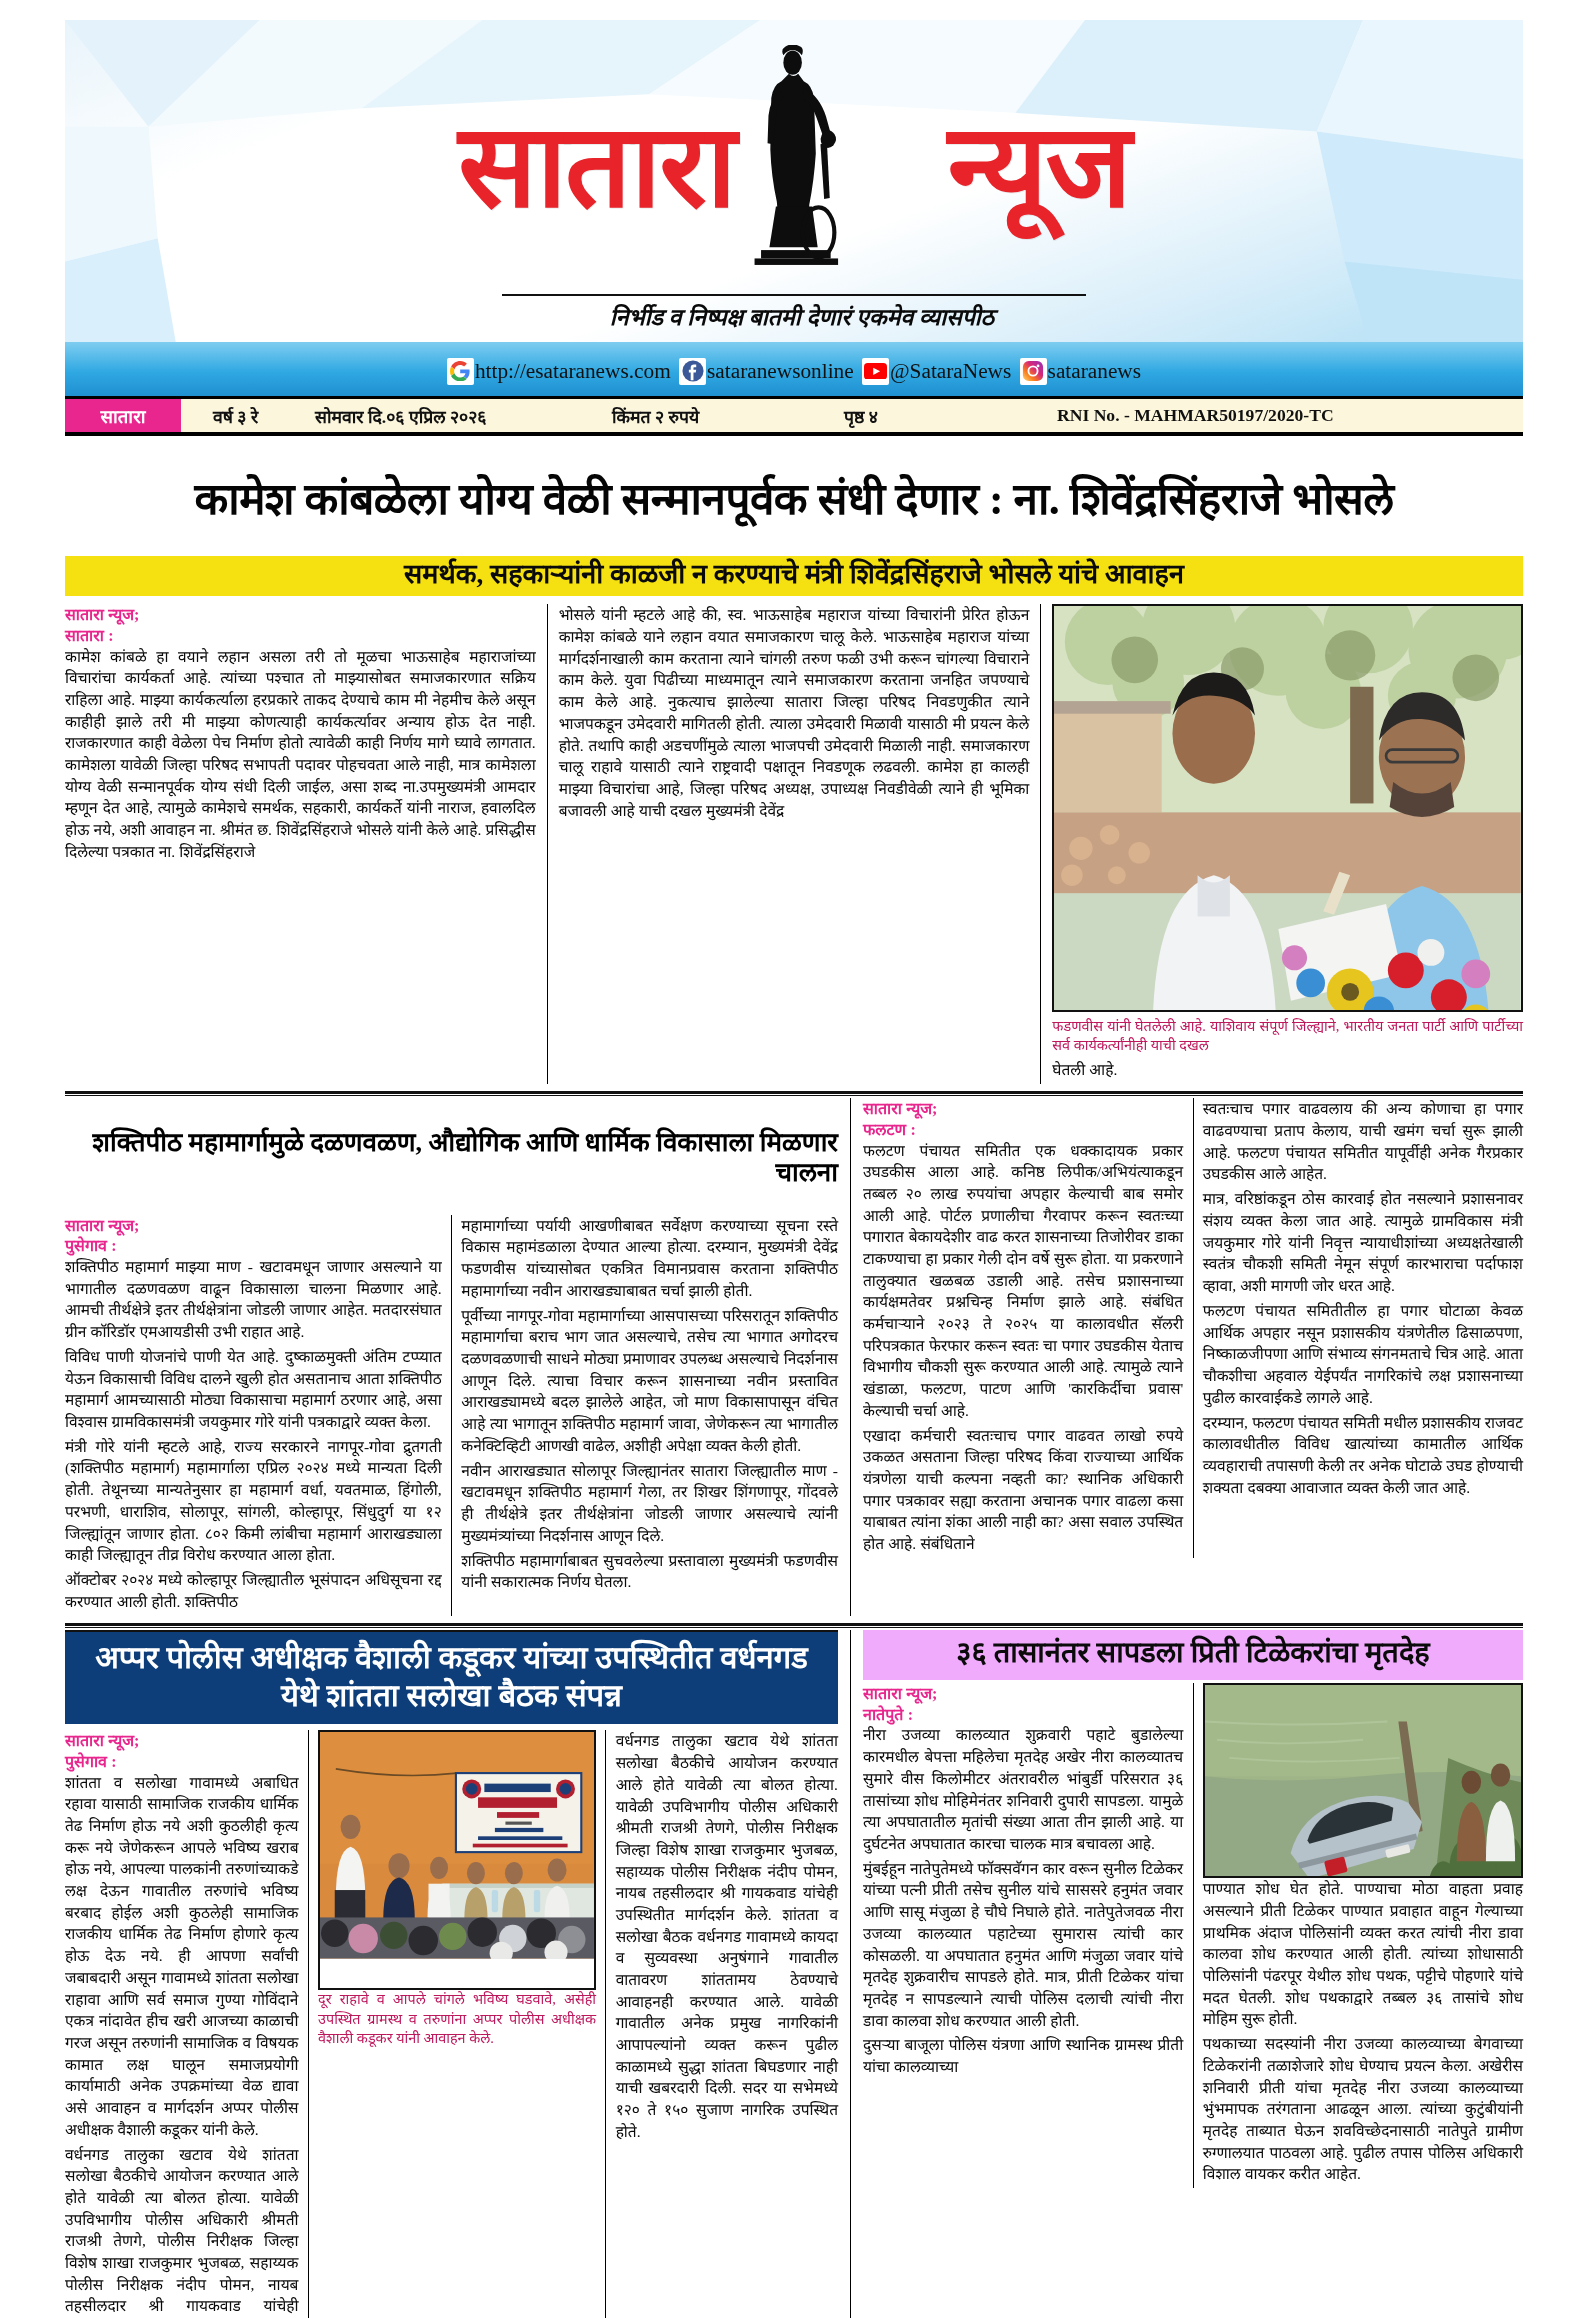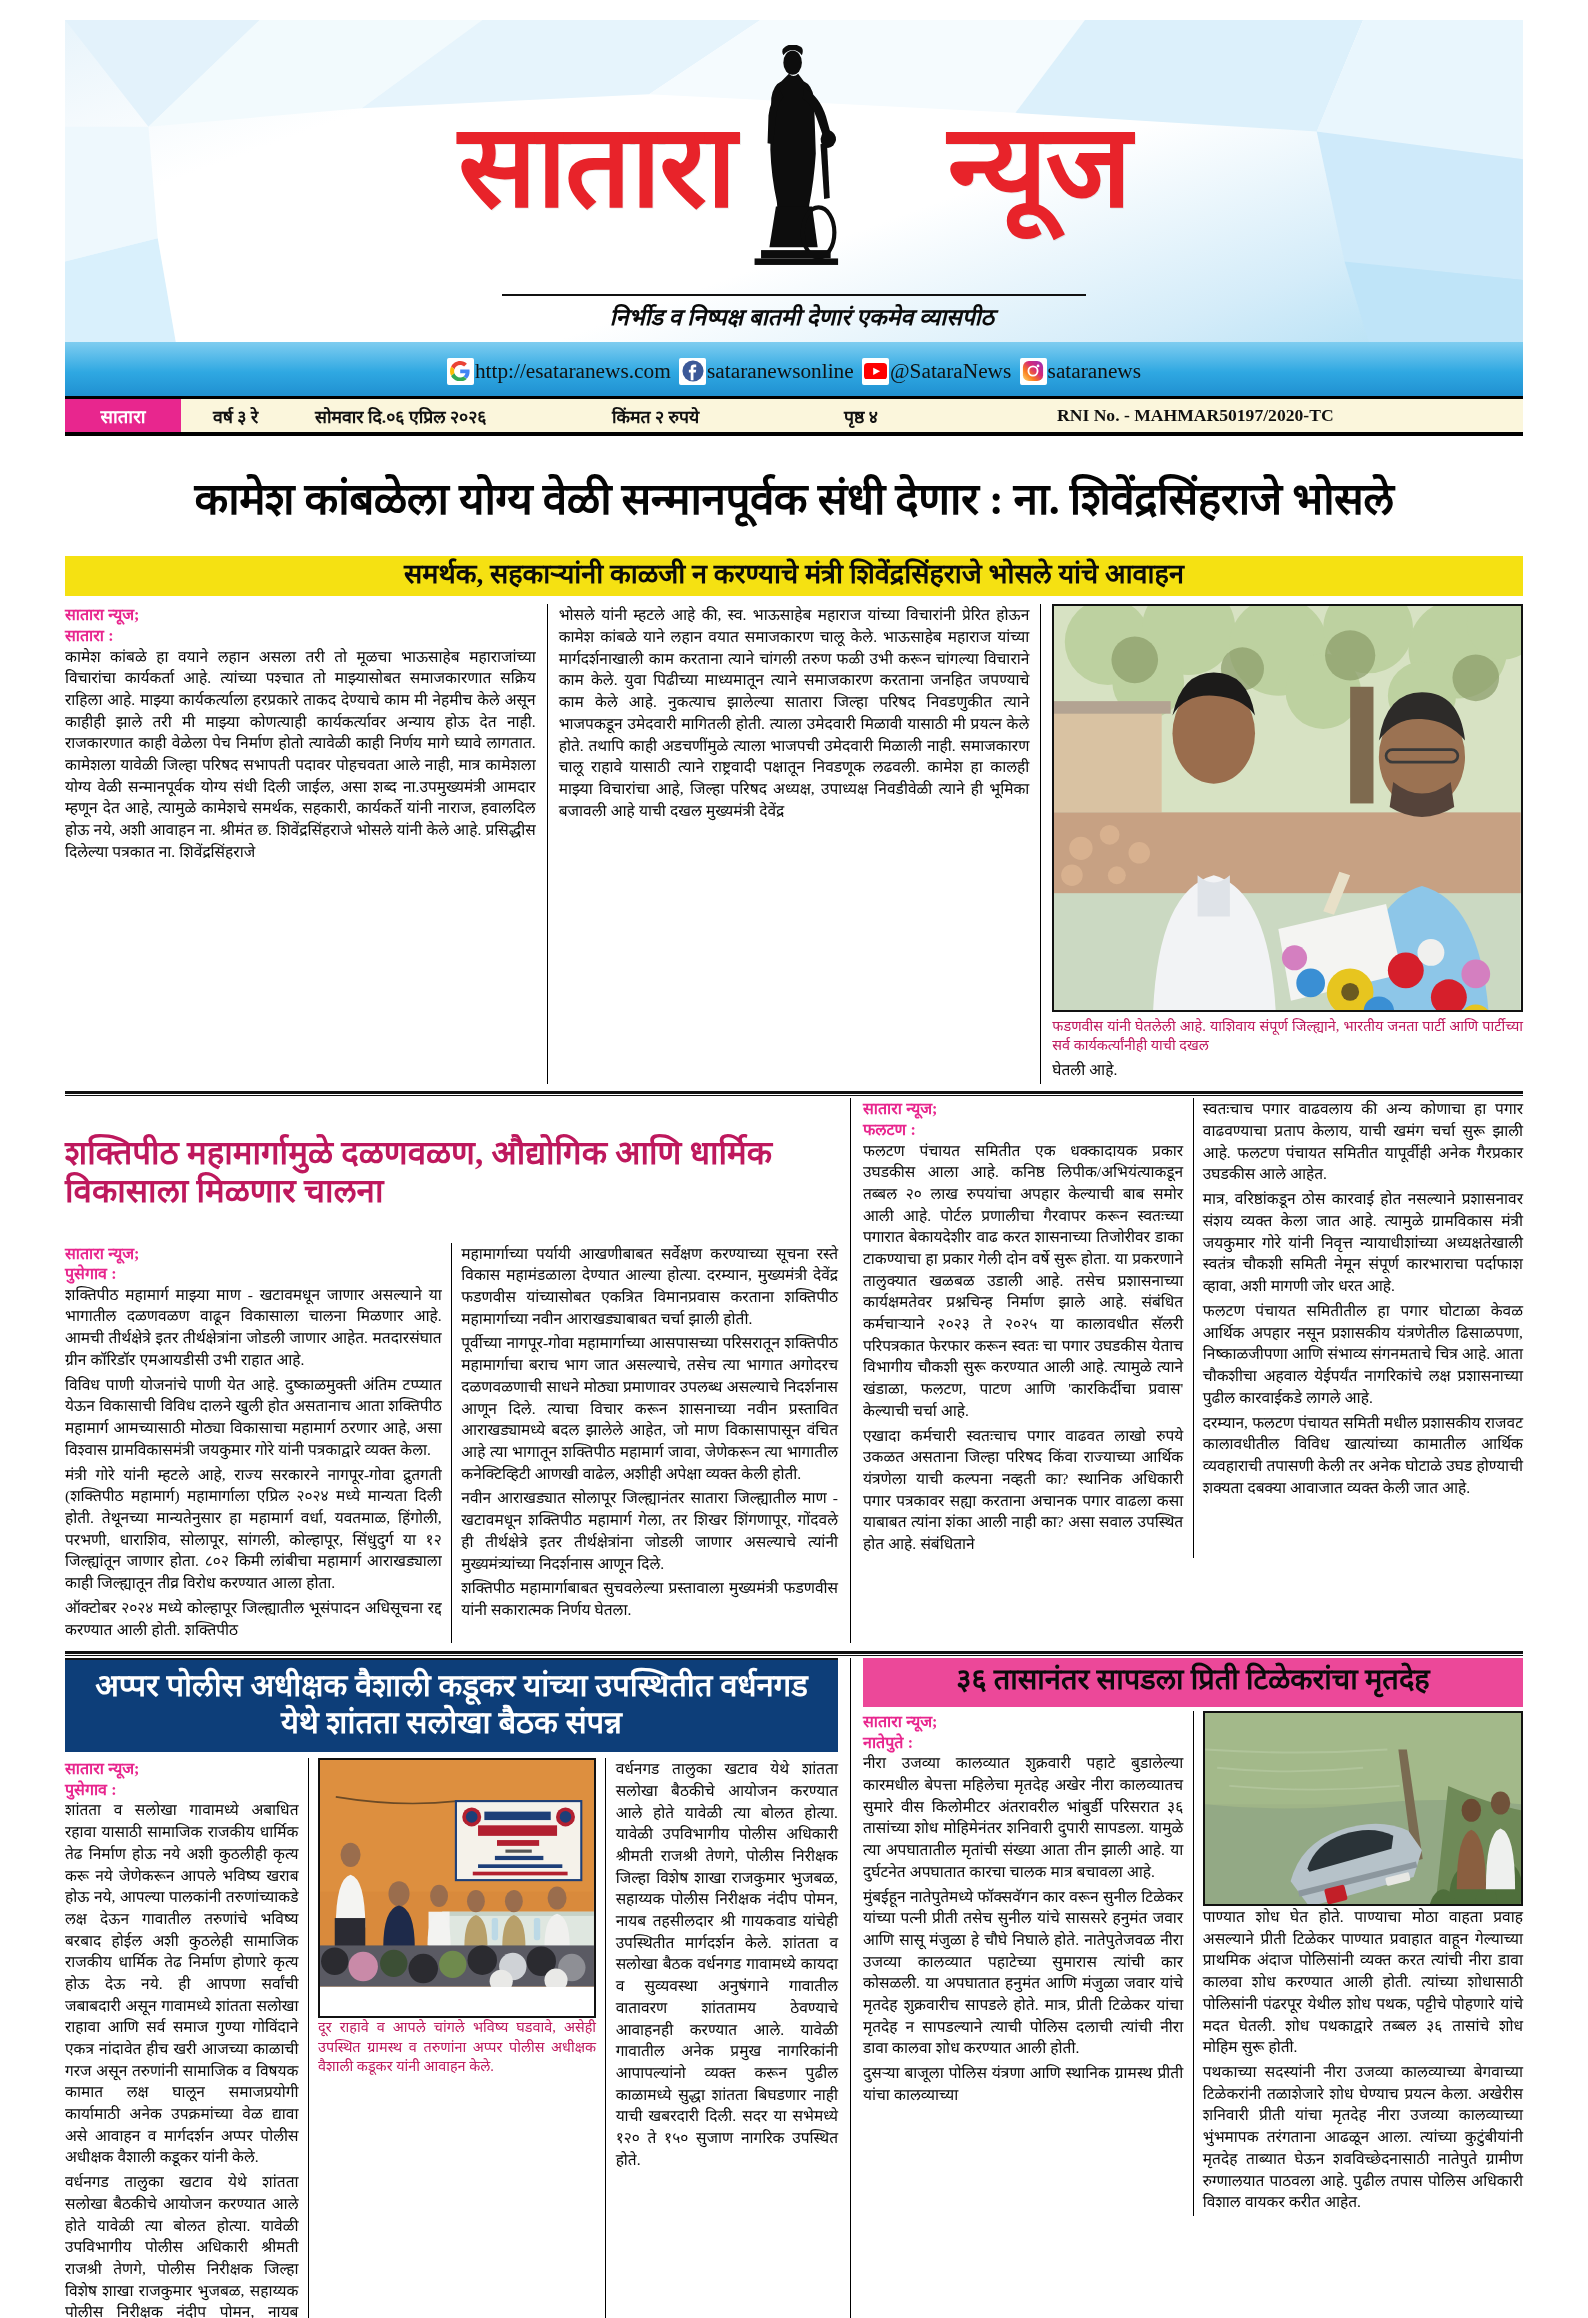--- a/index.html
+++ b/index.html
@@ -164,23 +164,23 @@
     width: 100%; height: 0; border-top: 3.2px solid #111;
     border-bottom: 1.9px solid #111; margin: 7.4px 0 0 0; height: 5.1px;
   }
 
   
   .split { display: flex; gap: 0; margin-top: 1.9px; }
   .pkg-left  { width: 786px; padding-right: 12px; border-right: 1.4px solid #000; }
   .pkg-right { flex: 1; padding-left: 12px; }
 
   .sec-head-black {
-    text-align: left; padding: 8.3px 0 4.6px 0;
-    font-family: "Liberation Serif", "DejaVu Serif", serif;
-    font-size: 33px; font-weight: 700; color: #be185d; line-height: 1.16;
+    text-align: right; padding: 8.3px 0 4.6px 0;
+    font-family: "Liberation Serif", "DejaVu Serif", serif;
+    font-size: 26px; font-weight: 700; color: #000000; line-height: 1.16;
   }
   .sec-head-red {
     text-align: center; padding: 8.3px 0 4.6px 0;
     font-family: "Liberation Serif", "DejaVu Serif", serif;
     font-size: 32px; font-weight: 700; color: #e01b24; line-height: 1.18;
   }
 
   .cols-left3 { display: flex; }
   .cols-left3 > .colx {
     flex: 1; padding: 0 9.3px; border-right: 0.9px solid #000;
@@ -543,21 +543,21 @@
           </div>
           <p class="photo-cap">दूर राहावे व आपले चांगले भविष्य घडवावे, असेही उपस्थित ग्रामस्थ व तरुणांना अप्पर पोलीस अधीक्षक वैशाली कडूकर यांनी आवाहन केले.</p>
         </div>
         <div class="colx">
           <p class="body">वर्धनगड तालुका खटाव येथे शांतता सलोखा बैठकीचे आयोजन करण्यात आले होते यावेळी त्या बोलत होत्या. यावेळी उपविभागीय पोलीस अधिकारी श्रीमती राजश्री तेणगे, पोलीस निरीक्षक जिल्हा विशेष शाखा राजकुमार भुजबळ, सहाय्यक पोलीस निरीक्षक नंदीप पोमन, नायब तहसीलदार श्री गायकवाड यांचेही उपस्थितीत मार्गदर्शन केले. शांतता व सलोखा बैठक वर्धनगड गावामध्ये कायदा व सुव्यवस्था अनुषंगाने गावातील वातावरण शांततामय ठेवण्याचे आवाहनही करण्यात आले. यावेळी गावातील अनेक प्रमुख नागरिकांनी आपापल्यांनो व्यक्त करून पुढील काळामध्ये सुद्धा शांतता बिघडणार नाही याची खबरदारी दिली. सदर या सभेमध्ये १२० ते १५० सुजाण नागरिक उपस्थित होते.</p>
         </div>
       </div>
     </div>
 
     <div class="pkg-right">
-      <div class="blue-banner" style="background:#ec4899;color:#0b0b0b;border-top:none;font-size:29px;padding-top:4.6px">३६ तासानंतर सापडला प्रिती टिळेकरांचा मृतदेह</div>
+      <div class="blue-banner" style="background:#f0abfc;color:#0b0b0b;border-top:none;font-size:29px;padding-top:4.6px">३६ तासानंतर सापडला प्रिती टिळेकरांचा मृतदेह</div>
       <div class="cols-right2" style="margin-top:3.7px">
         <div class="colx">
           <p class="body">
             <span class="dateline">
               <span>सातारा न्यूज;</span>
               <span class="place">नातेपुते :</span>
             </span>
             <span>नीरा उजव्या कालव्यात शुक्रवारी पहाटे बुडालेल्या कारमधील बेपत्ता महिलेचा मृतदेह अखेर नीरा कालव्यातच सुमारे वीस किलोमीटर अंतरावरील भांबुर्डी परिसरात ३६ तासांच्या शोध मोहिमेनंतर शनिवारी दुपारी सापडला. यामुळे त्या अपघातातील मृतांची संख्या आता तीन झाली आहे. या दुर्घटनेत अपघातात कारचा चालक मात्र बचावला आहे.</span>
           </p>
           <p class="body">मुंबईहून नातेपुतेमध्ये फॉक्सवॅगन कार वरून सुनील टिळेकर यांच्या पत्नी प्रीती तसेच सुनील यांचे साससरे हनुमंत जवार आणि सासू मंजुळा हे चौघे निघाले होते. नातेपुतेजवळ नीरा उजव्या कालव्यात पहाटेच्या सुमारास त्यांची कार कोसळली. या अपघातात हनुमंत आणि मंजुळा जवार यांचे मृतदेह शुक्रवारीच सापडले होते. मात्र, प्रीती टिळेकर यांचा मृतदेह न सापडल्याने त्याची पोलिस दलाची त्यांची नीरा डावा कालवा शोध करण्यात आली होती.</p>

